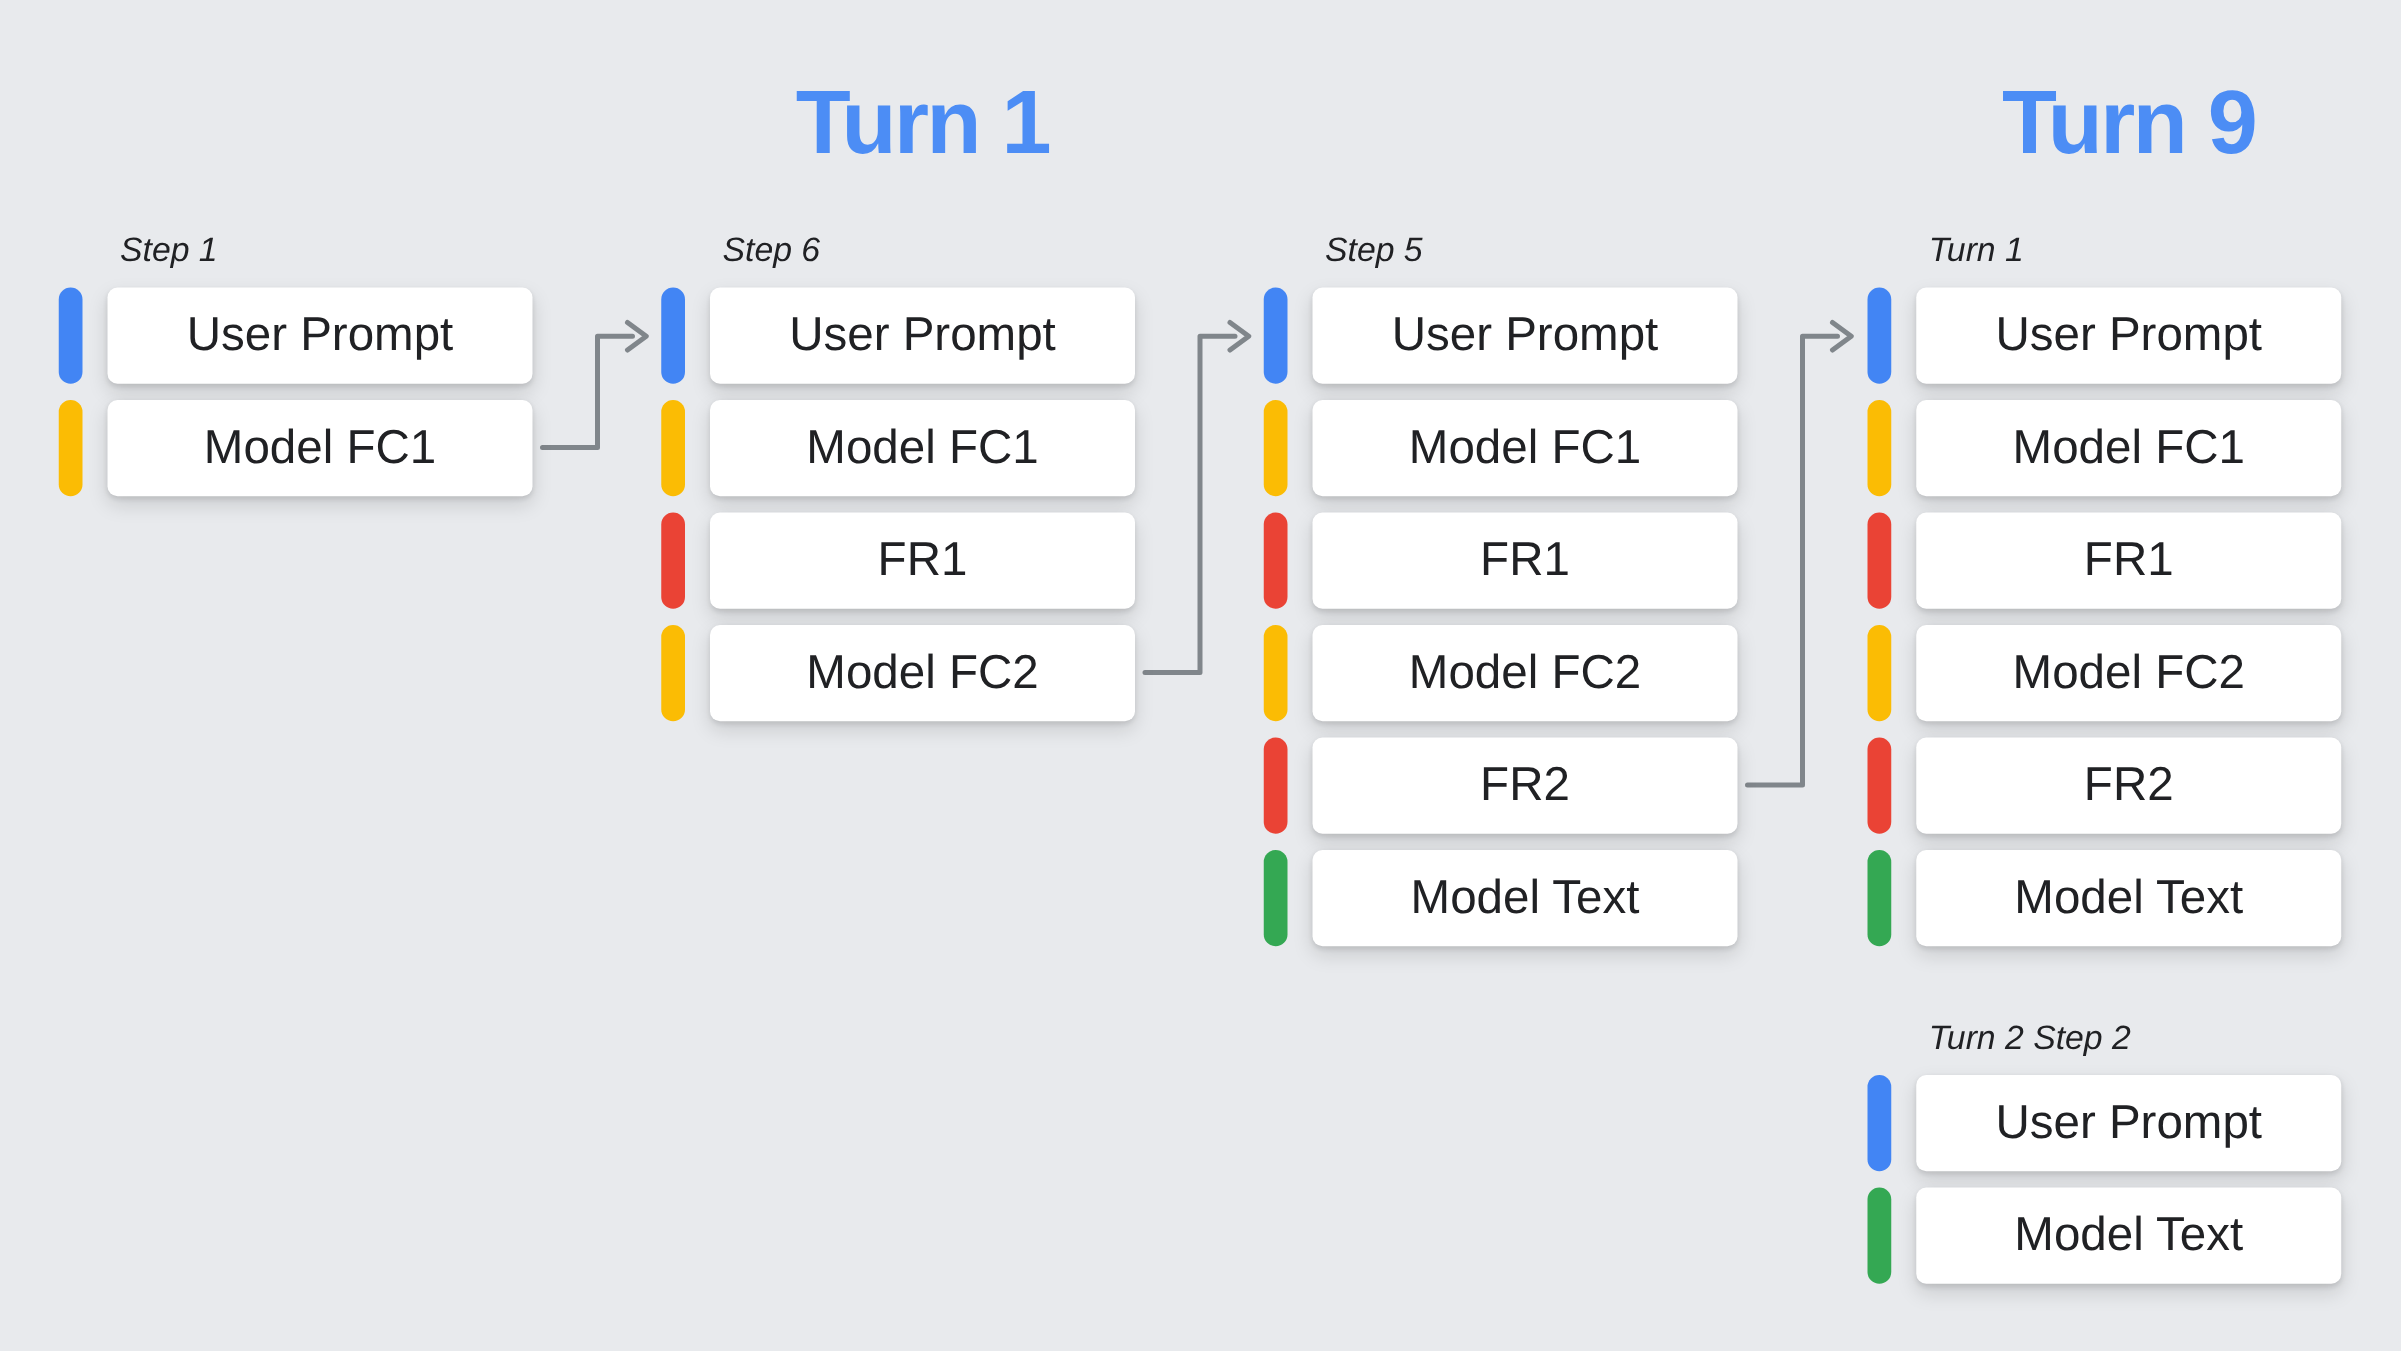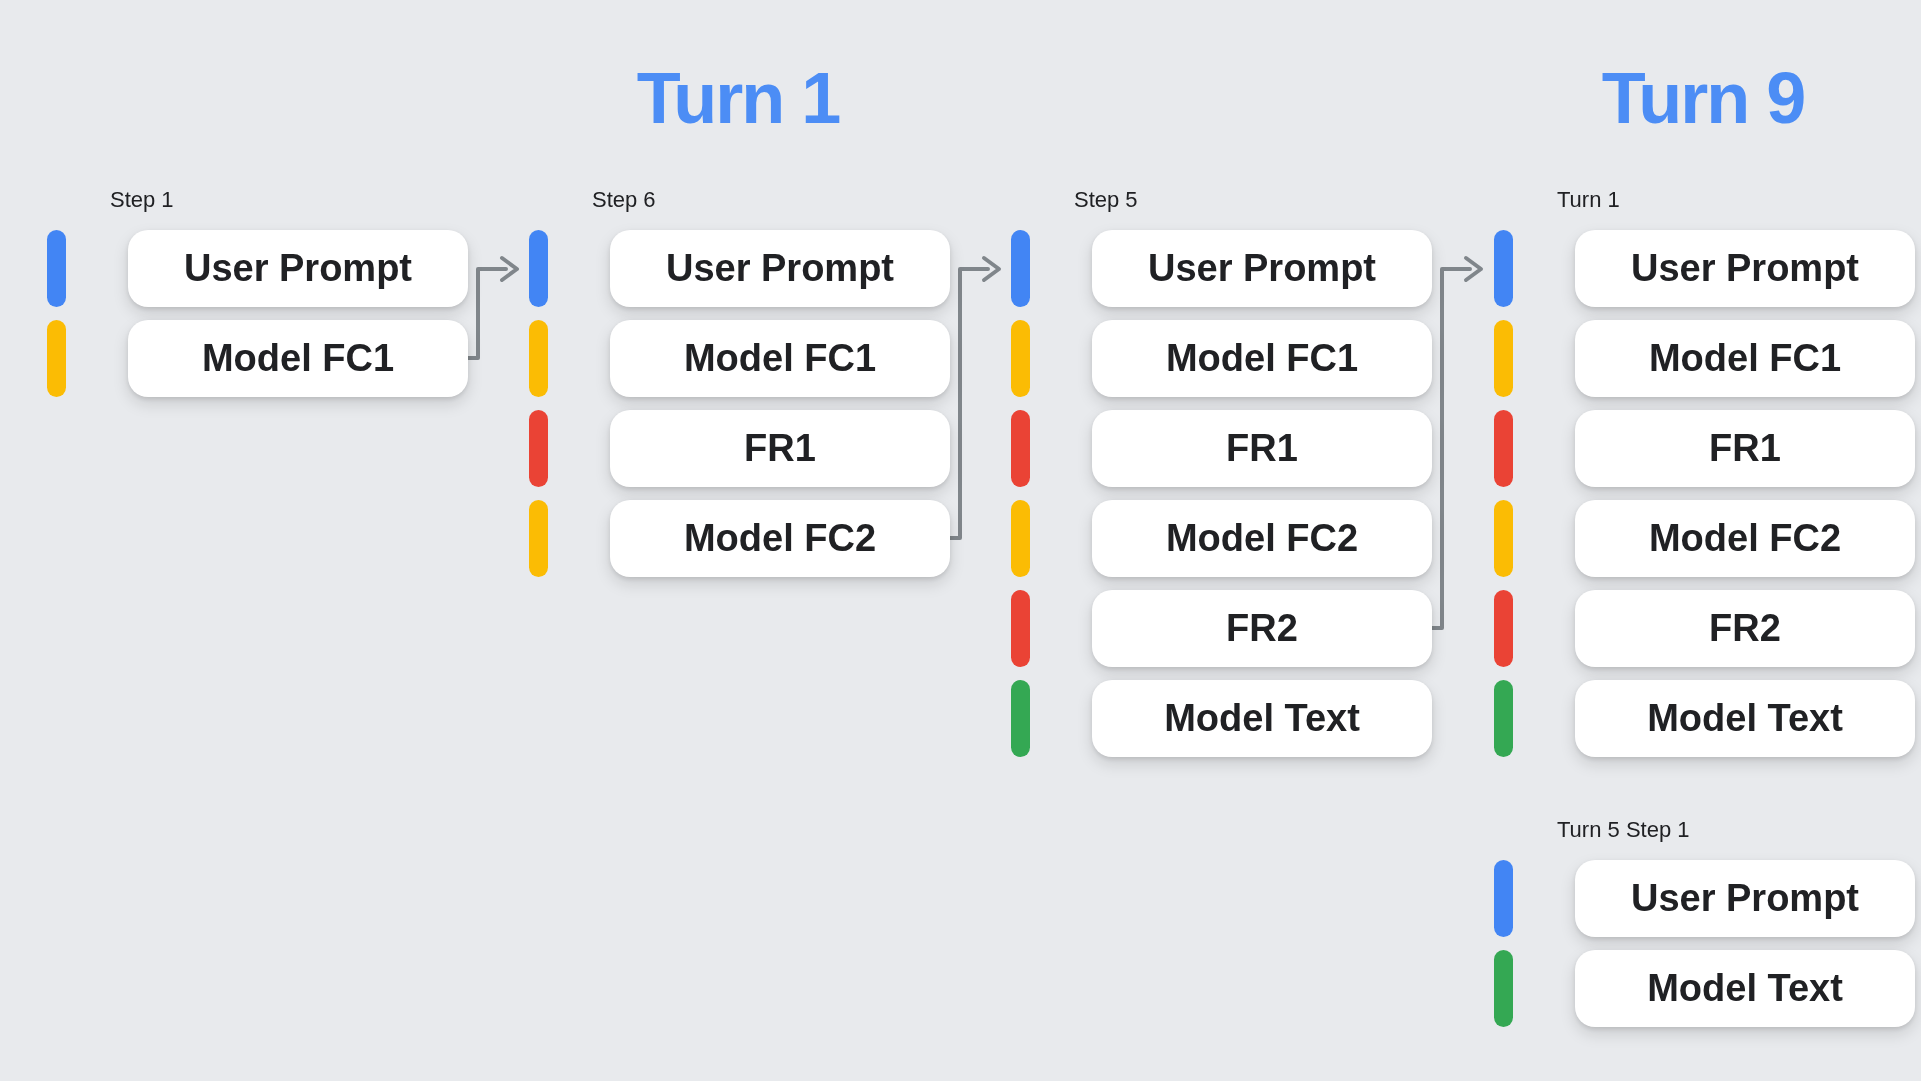--- a/index.html
+++ b/index.html
@@ -22,33 +22,32 @@
   }
   .turn-heading.h1{left:86px; top:62px; width:1304px;}
   .turn-heading.h2{left:1533px; top:62px; width:340px;}
   .column{position:absolute; width:379px;}
   .c0{left:47px;  top:186px;}
   .c1{left:529px; top:186px;}
   .c2{left:1011px;top:186px;}
   .c3{left:1494px;top:186px;}
   .c4{left:1494px;top:816px;}
   .col-label{
-    height:28px; margin-bottom:16px; margin-left:63px;
-    font-size:22px; line-height:28px; color:var(--c-label_text);
+    height:28px; margin-bottom:16px; margin-left:49px;
+    font-size:27px; line-height:28px; color:var(--c-label_text);font-style:italic;
   }
   .row{display:flex; align-items:stretch; height:77px; margin-bottom:13px;}
   .bar{
     width:19px; border-radius:10px; flex:0 0 19px; margin-right:20px;
   }
   .card{
     flex:0 0 340px; width:340px; background:var(--c-card_bg);
-    border-radius:20px; display:flex; align-items:center; justify-content:center;
-    font-size:38px; font-weight:700; color:var(--c-card_text);
+    border-radius:8px; display:flex; align-items:center; justify-content:center;
+    font-size:38px; font-weight:400; color:var(--c-card_text);
     box-shadow:0 2px 4px rgba(0,0,0,0.10), 0 7px 16px rgba(0,0,0,0.13);
-    margin-left:42px;
   }
   svg.connectors{position:absolute; left:0; top:0; pointer-events:none;}
   svg.connectors path{
     fill:none; stroke:var(--c-arrow); stroke-width:4;
     stroke-linecap:round; stroke-linejoin:round;
   }
 </style>
 </head>
 <body>
 
@@ -156,21 +155,21 @@
           <div class="card">FR2</div>
         </div>
         <div class="row">
           <span class="bar" style="background: var(--c-green);"></span>
           <div class="card">Model Text</div>
         </div>
       </div>
   </div>
 
   <div class="column c4">
-    <div class="col-label">Turn 5 Step 1</div>
+    <div class="col-label">Turn 2 Step 2</div>
     <div class="rows">
         <div class="row">
           <span class="bar" style="background: var(--c-blue);"></span>
           <div class="card">User Prompt</div>
         </div>
         <div class="row">
           <span class="bar" style="background: var(--c-green);"></span>
           <div class="card">Model Text</div>
         </div>
       </div>

